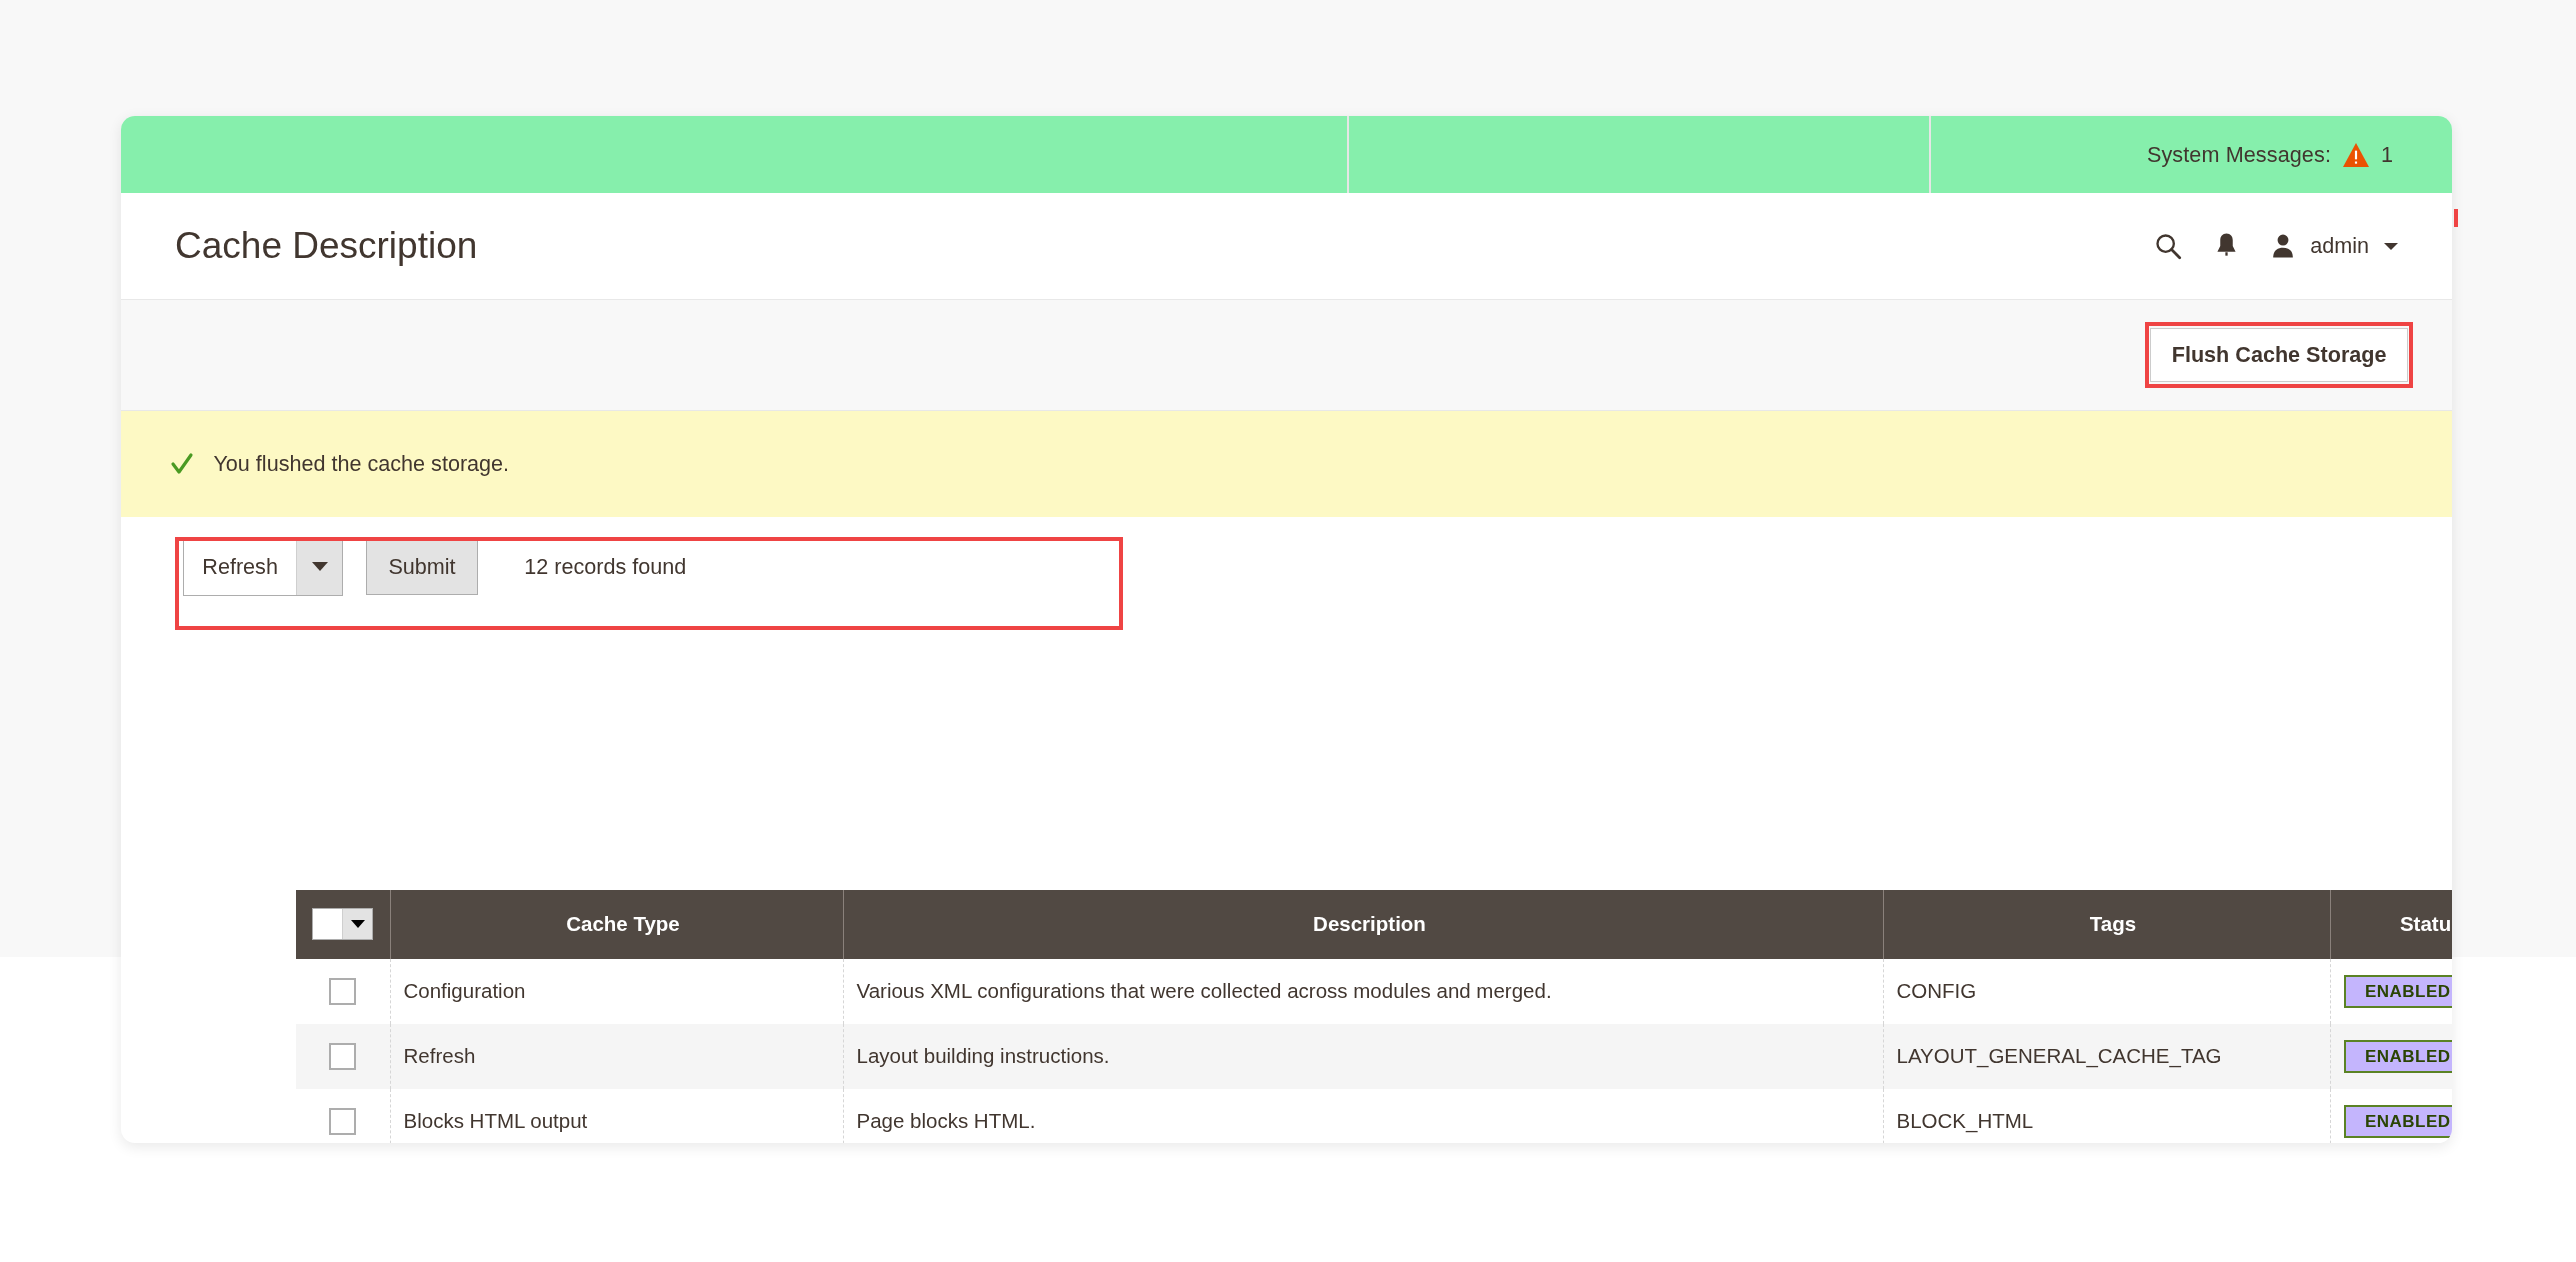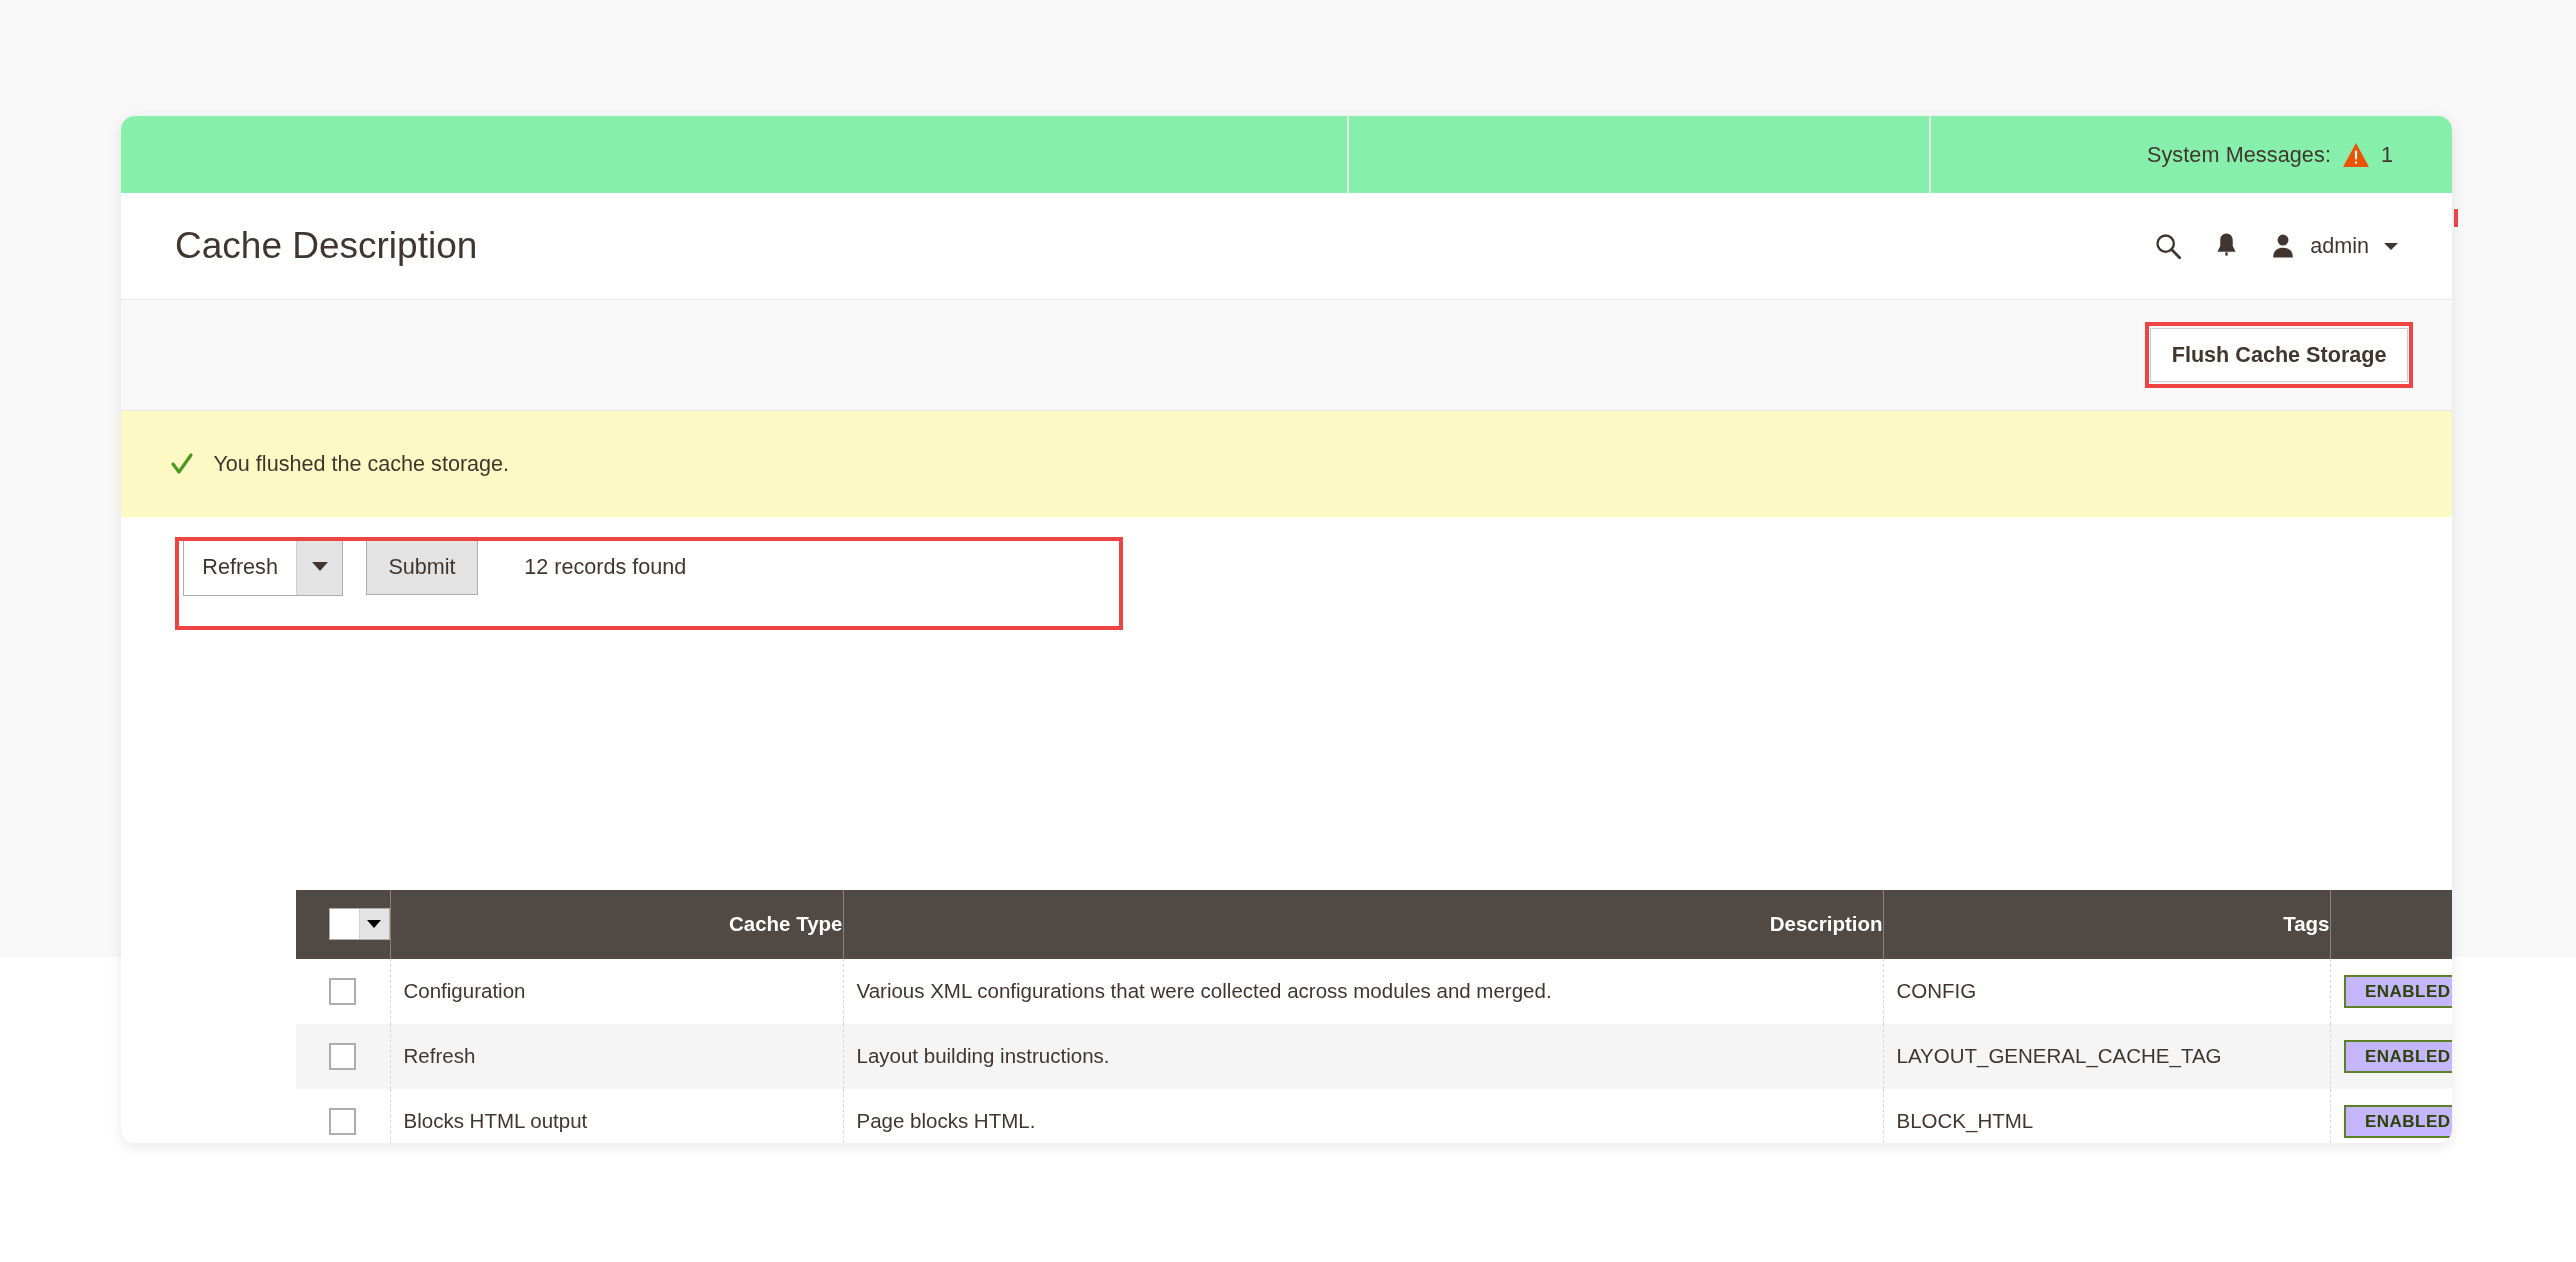--- a/index.html
+++ b/index.html
@@ -221,21 +221,21 @@
     position: absolute; left: 175px; top: 774px;
     width: 2223px;
     border-collapse: collapse;
     table-layout: fixed;
   }
   .grid th {
     background: #514943;
     color: #ffffff;
     font-size: 20.5px;
     font-weight: 700;
-    text-align: right;
+    text-align: center;
     padding: 18.3px 0 18.3px 13px;
     border-right: 1.6px solid #8a817b;
     box-sizing: border-box;
   }
   .grid th:last-child { border-right: none; }
   .grid td {
     font-size: 20.5px;
     color: #41362f;
     padding: 16px 0 16px 13px;
     border-right: 1.6px dashed #d6d6d6;

